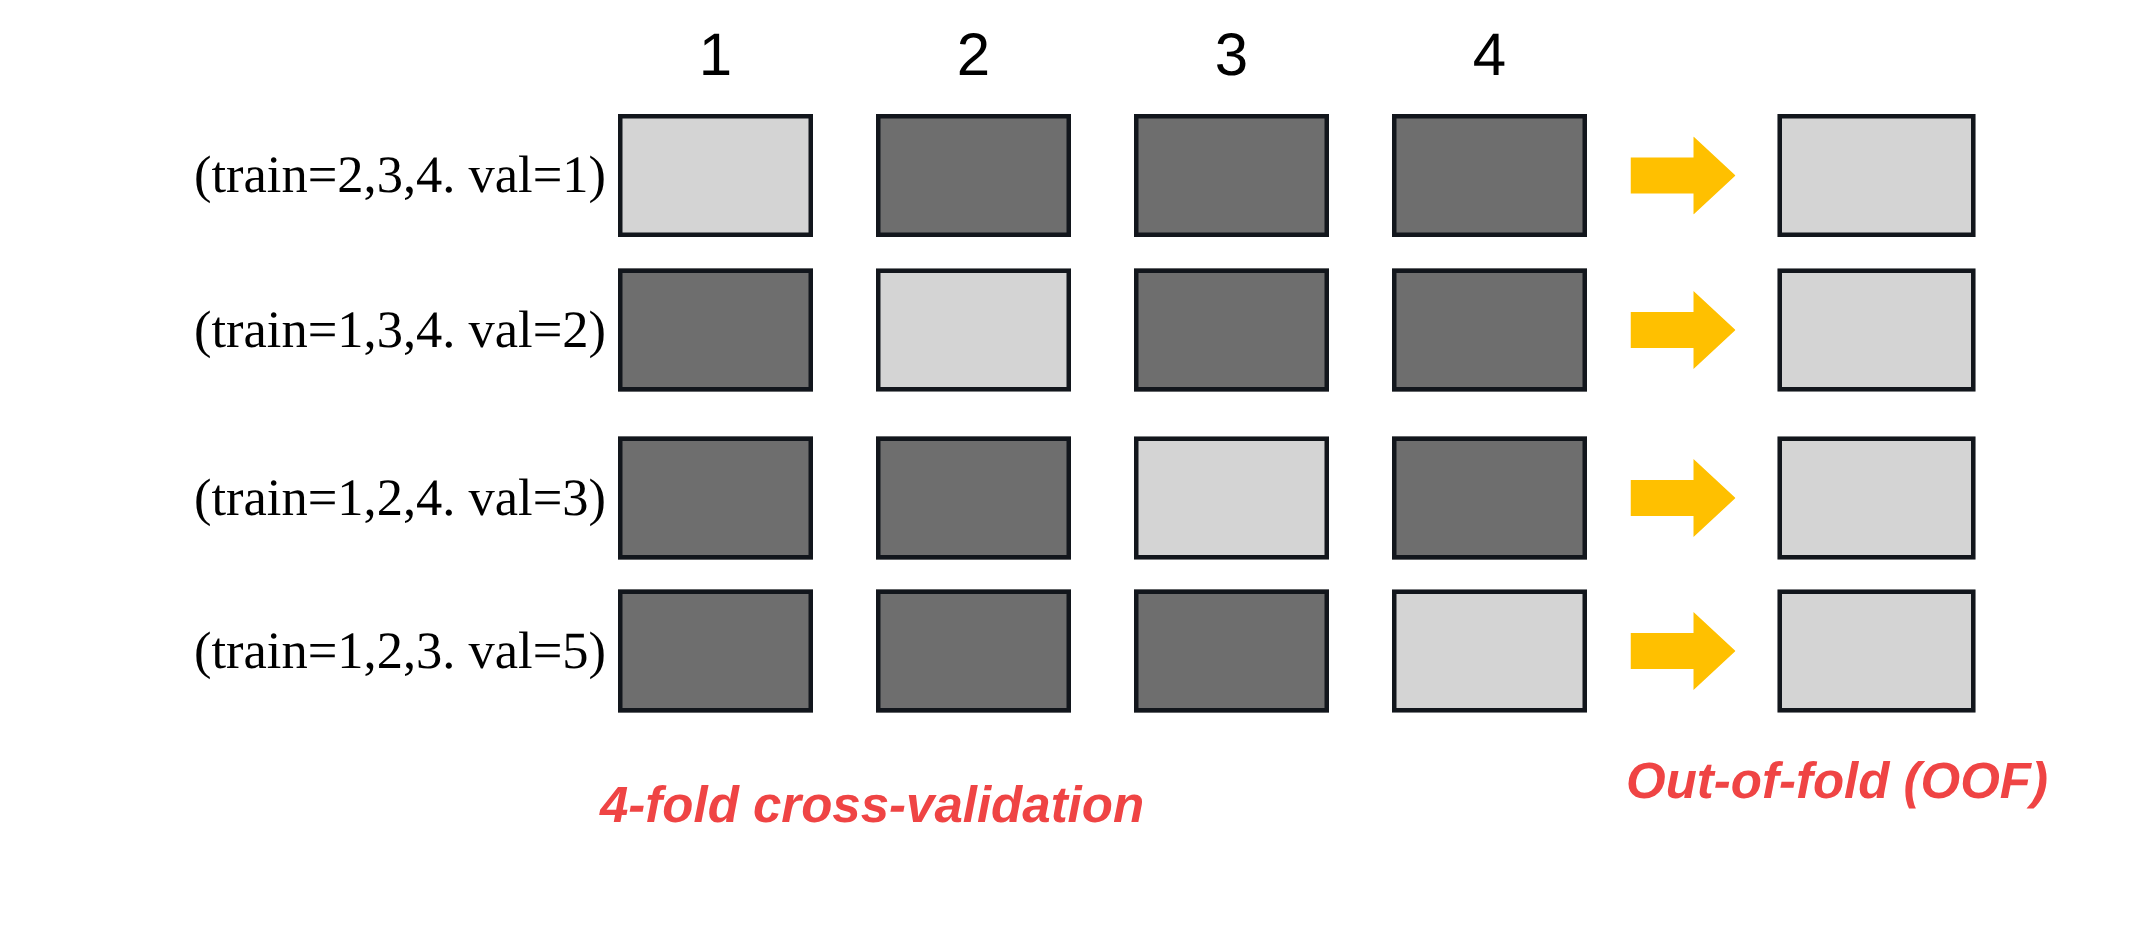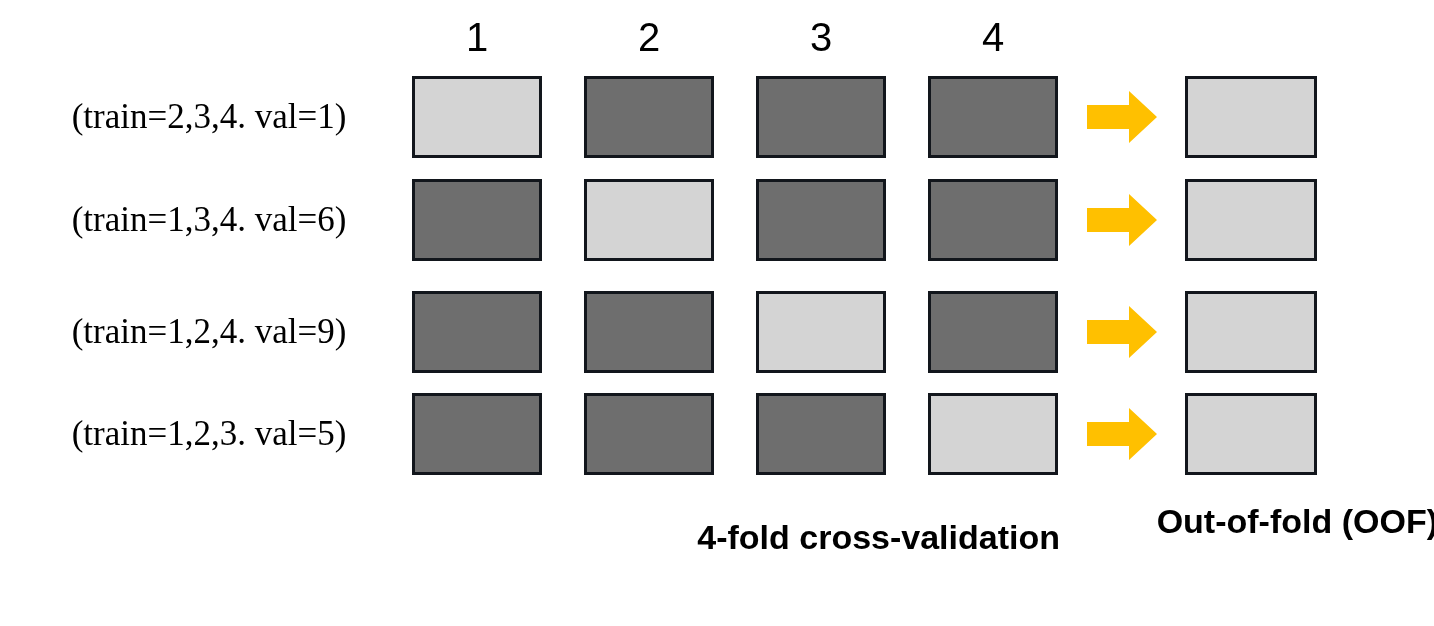--- a/index.html
+++ b/index.html
@@ -27,21 +27,21 @@
     line-height: 46px;
     color: #000000;
     font-weight: 400;
   }
 
   
   .row-label {
     position: absolute;
     left: 14px;
     width: 390px;
-    text-align: center;
+    text-align: right;
     font-family: "Liberation Serif", serif;
     font-size: 35px;
     line-height: 82px;
     color: #000000;
     white-space: nowrap;
   }
 
   
   .fold-box {
     position: absolute;
@@ -70,25 +70,26 @@
     left: 1087px;
     width: 70px;
     height: 52px;
   }
   .arrow svg { display: block; width: 70px; height: 52px; }
 
   
   .caption {
     position: absolute;
     font-family: "Liberation Sans", sans-serif;
+    font-style: italic;
     font-weight: 700;
     font-size: 34px;
     line-height: 42px;
-    color: #000000;
-    text-align: right;
+    color: #ef4444;
+    text-align: left;
   }
   #caption-cv {
     left: 400px;
     top: 516px;
     width: 660px;
   }
   #caption-oof {
     left: 1084px;
     top: 500px;
     width: 354px;
@@ -109,33 +110,33 @@
   <div class="fold-box train" style="left:584px; top:76px"></div>
   <div class="fold-box train" style="left:756px; top:76px"></div>
   <div class="fold-box train" style="left:928px; top:76px"></div>
   <div class="arrow" style="top:91px">
     <svg viewBox="0 0 70 52" xmlns="http://www.w3.org/2000/svg">
       <polygon points="0,14 42,14 42,0 70,26 42,52 42,38 0,38" fill="#ffc000"></polygon>
     </svg>
   </div>
   <div class="oof-box" style="top:76px"></div>
 
-  <div class="row-label" style="top:179px">(train=1,3,4. val=6)</div>
+  <div class="row-label" style="top:179px">(train=1,3,4. val=2)</div>
   <div class="fold-box train" style="left:412px; top:179px"></div>
   <div class="fold-box val" style="left:584px; top:179px"></div>
   <div class="fold-box train" style="left:756px; top:179px"></div>
   <div class="fold-box train" style="left:928px; top:179px"></div>
   <div class="arrow" style="top:194px">
     <svg viewBox="0 0 70 52" xmlns="http://www.w3.org/2000/svg">
       <polygon points="0,14 42,14 42,0 70,26 42,52 42,38 0,38" fill="#ffc000"></polygon>
     </svg>
   </div>
   <div class="oof-box" style="top:179px"></div>
 
-  <div class="row-label" style="top:291px">(train=1,2,4. val=9)</div>
+  <div class="row-label" style="top:291px">(train=1,2,4. val=3)</div>
   <div class="fold-box train" style="left:412px; top:291px"></div>
   <div class="fold-box train" style="left:584px; top:291px"></div>
   <div class="fold-box val" style="left:756px; top:291px"></div>
   <div class="fold-box train" style="left:928px; top:291px"></div>
   <div class="arrow" style="top:306px">
     <svg viewBox="0 0 70 52" xmlns="http://www.w3.org/2000/svg">
       <polygon points="0,14 42,14 42,0 70,26 42,52 42,38 0,38" fill="#ffc000"></polygon>
     </svg>
   </div>
   <div class="oof-box" style="top:291px"></div>

